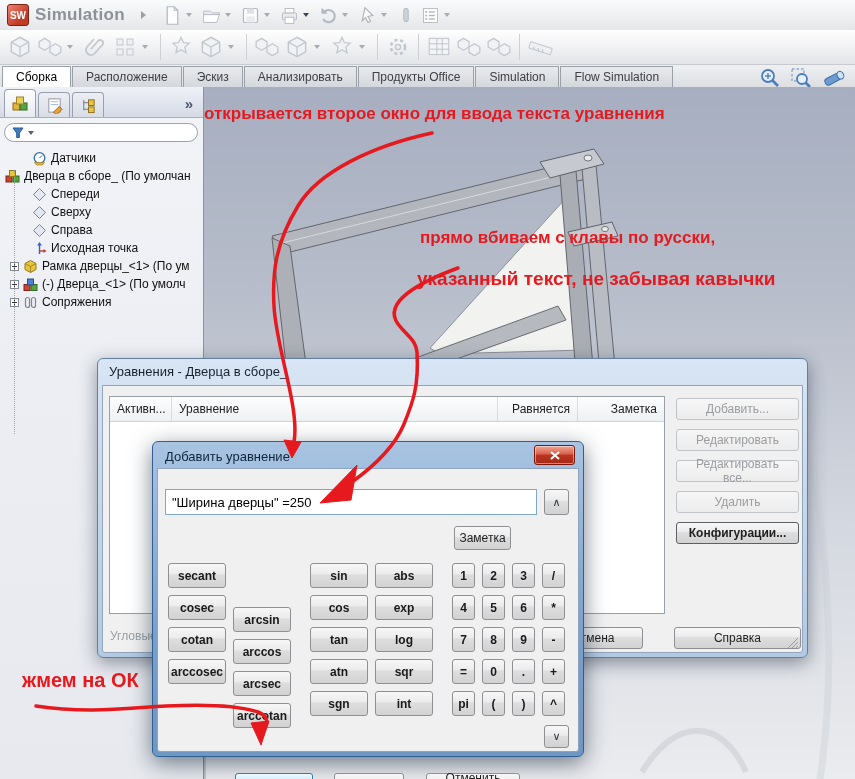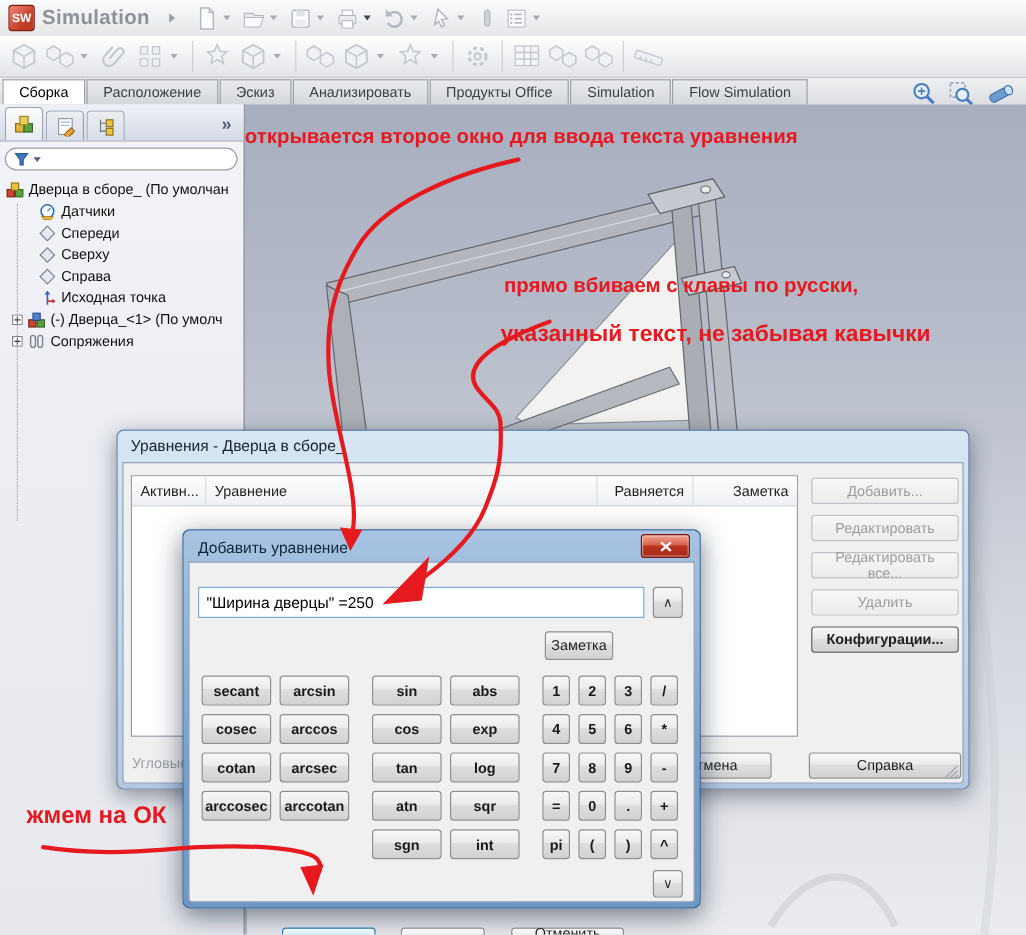--- a/index.html
+++ b/index.html
@@ -100,21 +100,21 @@
   .eq-input{position:absolute;left:7px;top:20px;width:372px;height:26px;border:1px solid #7fa8cd;
     background:#fff;font-size:13px;color:#000;padding:0 6px;box-sizing:border-box;
     font-family:"Liberation Sans",sans-serif;}
   .updn{position:absolute;width:25px;height:26px;font-size:11px;color:#333;}
   .btn-up{left:386px;top:20px;}
   .btn-dn{left:386px;top:256px;height:23px;}
   .note-btn{position:absolute;left:296px;top:57px;width:57px;height:24px;}
   .kbtn{position:absolute;height:25px;font-size:12px;font-weight:bold;color:#1a1a1a;}
   .kf{width:58px;}
   .kn{width:23px;}
-  .c1{left:10px;} .c2{left:75px;} .c3{left:152px;} .c4{left:217px;}
+  .c1{left:10px;} .c2{left:75px;margin-top:44px;} .c3{left:152px;} .c4{left:217px;}
   .n1{left:294px;} .n2{left:324px;} .n3{left:354px;} .n4{left:384px;}
   .okrow-btn{position:absolute;top:256px;height:23px;margin-top:48px;}
   .ok-btn{left:77px;width:78px;background:linear-gradient(#eaf8fe,#c8ebf9 45%,#a9def5 46%,#93d3f0);
     border:1px solid #2a7cb1;box-shadow:inset 0 0 0 1px #eef9ff;}
   .cancel-btn{left:176px;width:70px;}
   .cancelinput-btn{left:268px;width:94px;}
 
   
   .ann{position:absolute;z-index:50;color:#e6191f;font-weight:bold;pointer-events:none;white-space:nowrap;}
   .ann1{left:204px;top:104px;font-size:17px;}
@@ -497,33 +497,33 @@
       <div class="pchev">»</div>
     </div>
     <div class="filter">
       <svg width="12" height="12">
           <use href="#f-funnel"></use>
         </svg>
       <span class="fcaret"></span>
     </div>
     <div class="tree">
       <div class="guides"></div>
-      <div class="trow">
-        <svg class="ticon">
-            <use href="#t-asm"></use>
-          </svg>
-        <span class="lbl">Дверца в сборе_  (По умолчан</span>
-      </div>
       <div class="trow" style="padding-left:14px">
         <span class="tsp"></span>
           <svg class="ticon">
             <use href="#t-sensor"></use>
           </svg>
         <span class="lbl">Датчики</span>
       </div>
+      <div class="trow">
+        <svg class="ticon">
+            <use href="#t-asm"></use>
+          </svg>
+        <span class="lbl">Дверца в сборе_  (По умолчан</span>
+      </div>
       <div class="trow" style="padding-left:14px">
         <span class="tsp"></span>
           <svg class="ticon">
             <use href="#t-plane"></use>
           </svg>
         <span class="lbl">Спереди</span>
       </div>
       <div class="trow" style="padding-left:14px">
         <span class="tsp"></span>
           <svg class="ticon">
@@ -537,20 +537,29 @@
             <use href="#t-plane"></use>
           </svg>
         <span class="lbl">Справа</span>
       </div>
       <div class="trow" style="padding-left:14px">
         <span class="tsp"></span>
           <svg class="ticon">
             <use href="#t-origin"></use>
           </svg>
         <span class="lbl">Исходная точка</span>
+      </div>
+      <div class="trow" style="padding-left:5px">
+        <svg class="exp">
+            <use href="#t-expand"></use>
+          </svg>
+        <svg class="ticon">
+            <use href="#t-part"></use>
+          </svg>
+        <span class="lbl">Рамка дверцы_&lt;1&gt; (По ум</span>
       </div>
       <div class="trow" style="padding-left:5px">
         <svg class="exp">
             <use href="#t-expand"></use>
           </svg>
         <svg class="ticon">
             <use href="#t-part2"></use>
           </svg>
         <span class="lbl">(-) Дверца_&lt;1&gt; (По умолч</span>
       </div>

